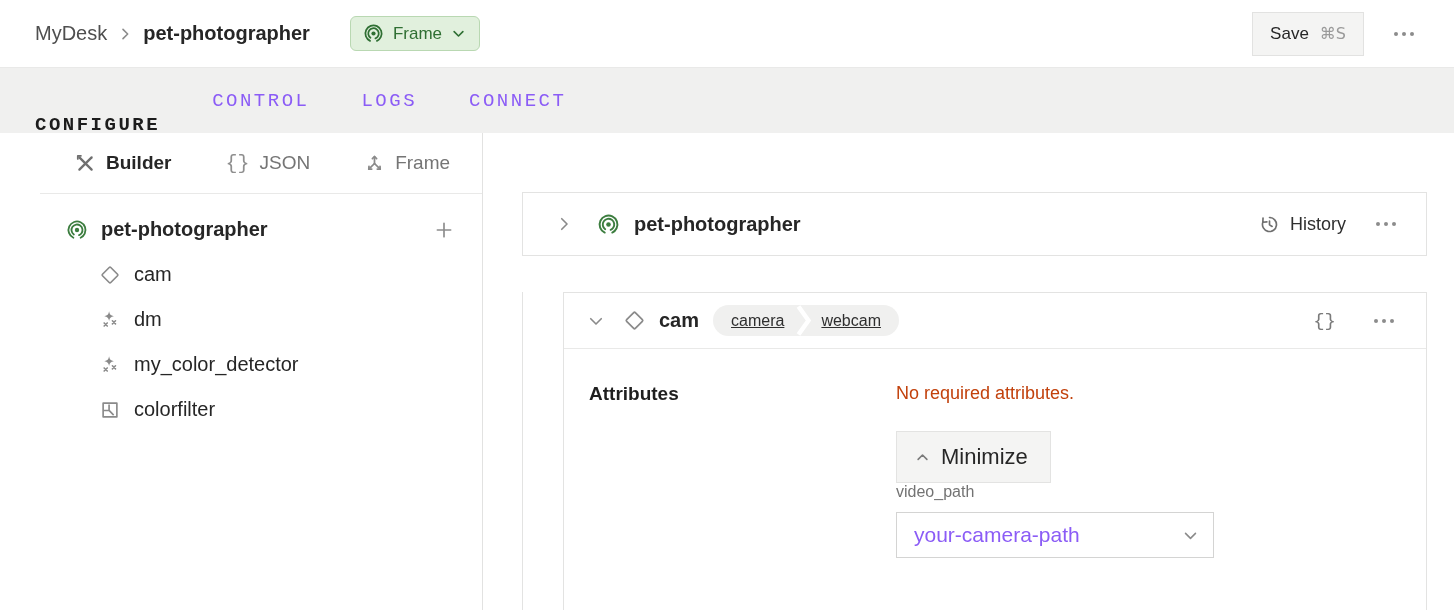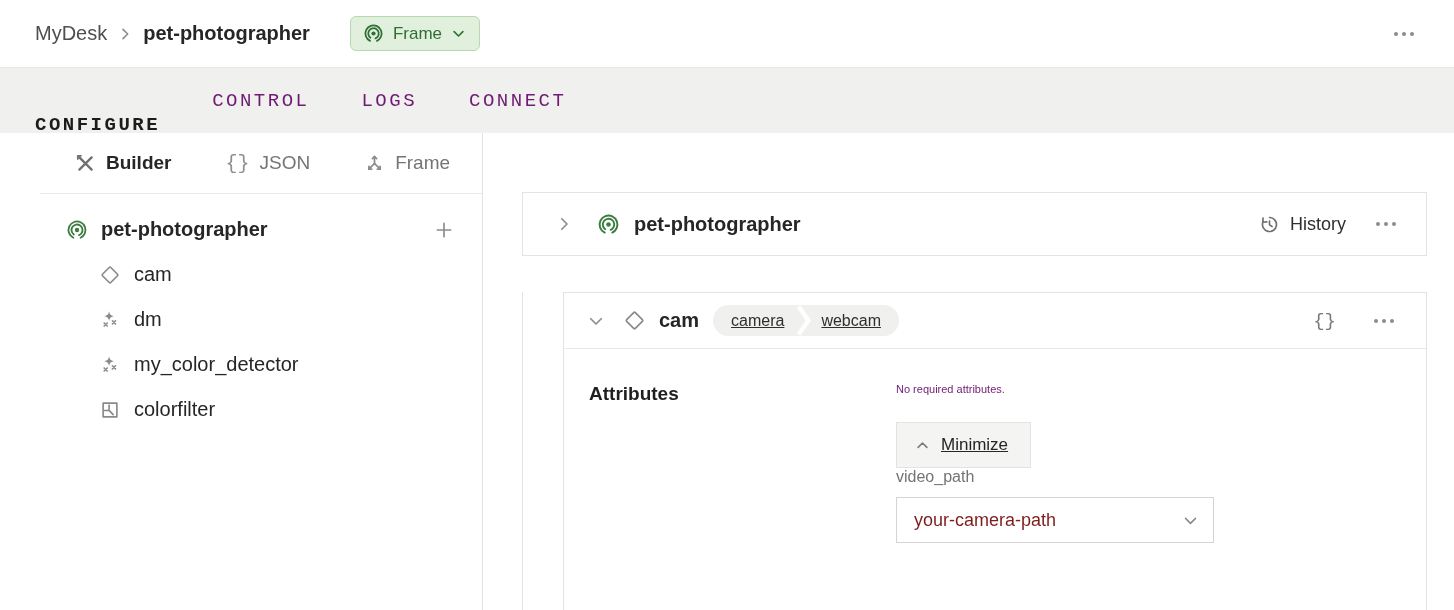--- a/index.html
+++ b/index.html
@@ -30,21 +30,21 @@
   .dots { display:flex; align-items:center; gap:4px; padding:8px; cursor:pointer; }
   .dots i { width:4px; height:4px; border-radius:50%; background:#8c8c8c; }
   .topbar .dots { margin-left:22px; }
 
   
   .navbar {
     height:66px; flex:0 0 66px; background:#f0f0ef; border-top:1px solid #e9e9e8;
     display:flex; align-items:center; padding:0 35px; gap:52px;
     font-family:"Liberation Mono", monospace; font-size:19px; letter-spacing:2.5px;
   }
-  .nav-tab { color:#701a75; cursor:pointer; }
+  .nav-tab { color:#8b5cf6; cursor:pointer; }
   .nav-tab.active { color:#1c1c1c; font-weight:bold;margin-top:48px; }
 
   
   .content { flex:1; display:flex; min-height:0; }
 
   
   .sidebar { width:443px; flex:0 0 443px; border-right:1px solid #e2e2e1; background:#fff;margin-left:40px; }
   .view-tabs {
     height:61px; display:flex; align-items:center; padding:0 35px; gap:54px;
     border-bottom:1px solid #e9e9e8;
@@ -76,31 +76,31 @@
   .model-pill { margin-left:14px; display:flex; align-items:stretch; background:#f0f0ef; border-radius:999px; overflow:hidden; height:31px; }
   .model-pill .seg { display:flex; align-items:center; font-size:16px; color:#2e2e2e;text-decoration:underline; }
   .model-pill .seg.first { padding:0 12px 0 18px; }
   .model-pill .seg.second { padding:0 18px 0 10px; }
   .comp-header-spacer { flex:1; }
   .braces-btn { font-family:"Liberation Mono", monospace; font-size:19px; color:#7a7a7a; cursor:pointer; padding:4px 6px; margin-right:24px; }
   .comp-body { display:flex; padding:34px 24px 40px 25px; }
   .attr-left { width:307px; flex:0 0 307px; }
   .attr-heading { font-size:19px; font-weight:bold; color:#1f1f1f; }
   .attr-right { flex:1; }
-  .attr-note { font-size:11px; color:#701a75; }
+  .attr-note { font-size:18px; color:#c2410c; }
   .minimize-btn {
     margin-top:27px; display:inline-flex; align-items:center; gap:11px;
     background:#f4f4f3; border:1px solid #e3e3e2; padding:12px 22px 12px 18px;
-    font-size:17px; color:#262626; cursor:pointer;text-decoration:underline;
+    font-size:22px; color:#262626; cursor:pointer;
   }
   .field-label { font-size:16px; color:#737373; }
   .select-box {
     margin-top:11px; width:318px; height:46px; border:1px solid #d4d4d3; background:#fff;
     display:flex; align-items:center; justify-content:space-between; padding:0 14px 0 17px;
-    font-size:18px; color:#7f1d1d; cursor:pointer;
+    font-size:21px; color:#8b5cf6; cursor:pointer;
   }
 </style>
 </head>
 <body>
 
 <div class="app">
 
   <div class="topbar">
     <span class="crumb-root">MyDesk</span>
     <span class="crumb-sep">
@@ -121,20 +121,24 @@
       <span>Frame</span>
       <span>
         <svg width="15" height="15" viewBox="0 0 24 24" fill="none" stroke="#2f6f33" stroke-width="2.6" stroke-linecap="round" stroke-linejoin="round">
             <polyline points="5 9 12 16 19 9"></polyline>
           </svg>
       </span>
     </div>
 
     <div class="topbar-spacer"></div>
 
+    <button class="save-btn">
+      <span>Save</span>
+      <span class="save-shortcut">⌘S</span>
+    </button>
 
     <div class="dots">
         <i></i>
         <i></i>
         <i></i>
       </div>
   </div>
 
   <div class="navbar">
     <span class="nav-tab active">CONFIGURE</span>

